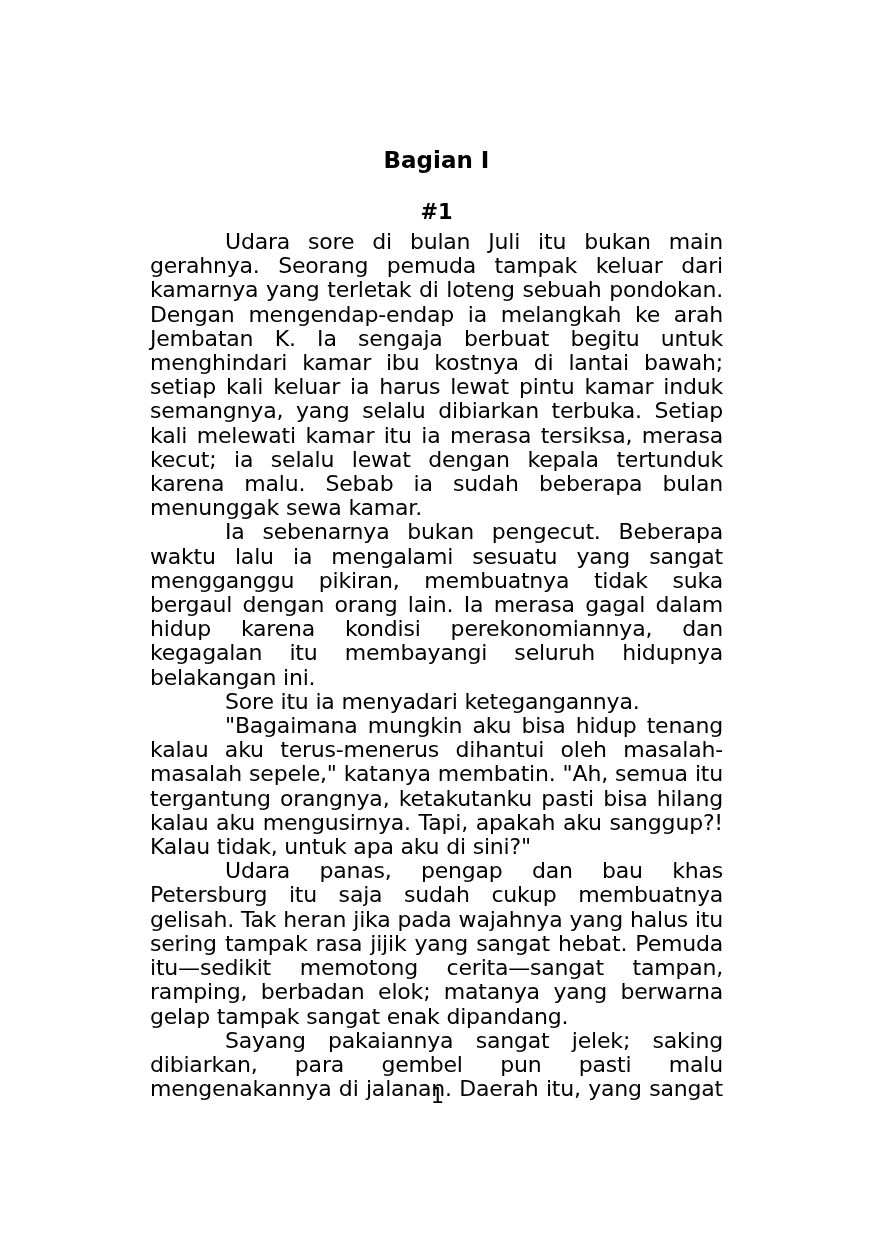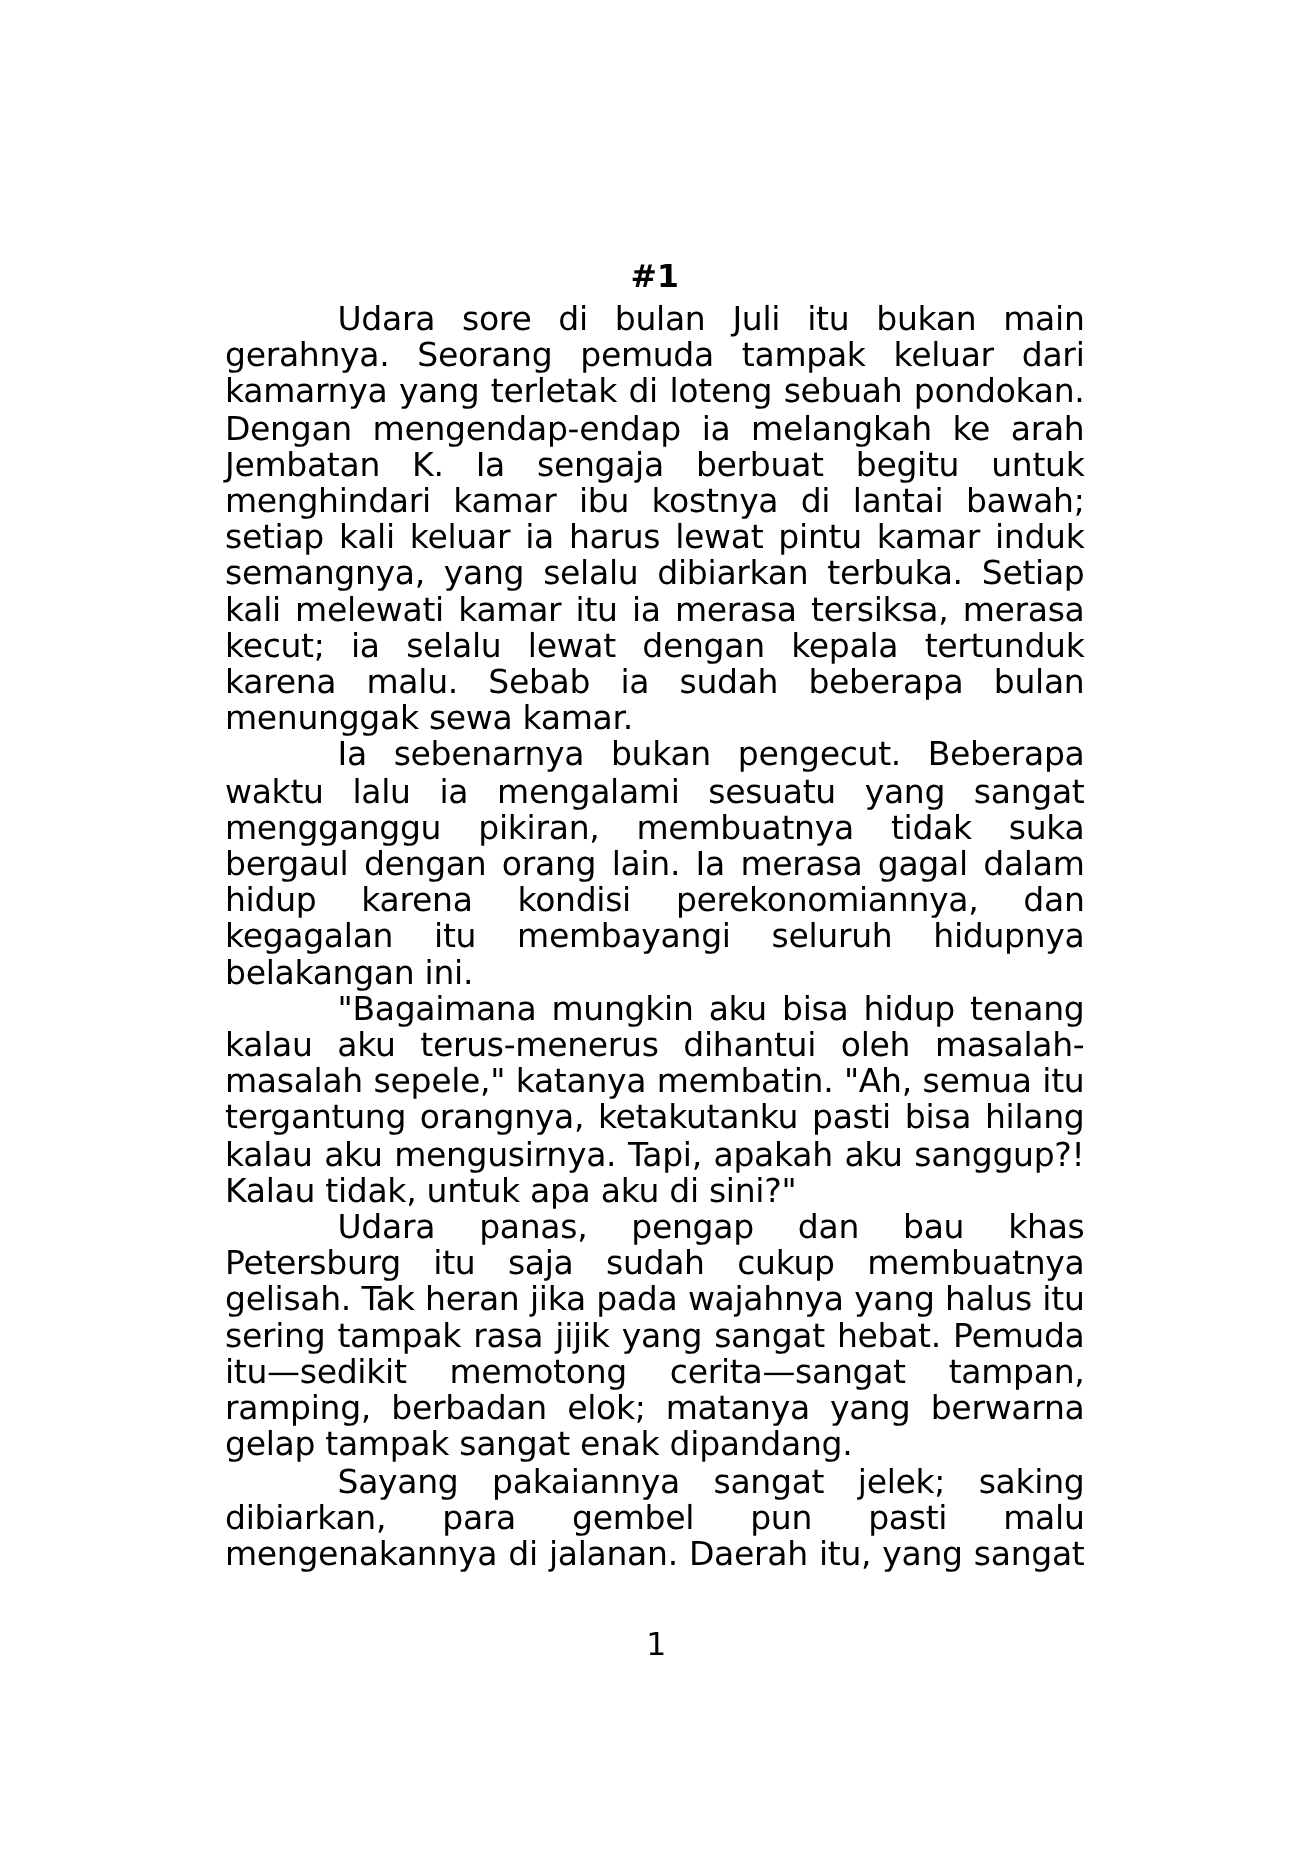--- a/index.html
+++ b/index.html
@@ -55,21 +55,23 @@
     text-align: center;
     font-size: 21px;
     line-height: 26px;
   }
 </style>
 </head>
 <body>
 
 <div class="page">
   <div class="content">
+    <h1 class="part-title">Bagian I</h1>
     <h2 class="chapter-title">#1</h2>
     <p>Udara sore di bulan Juli itu bukan main gerahnya. Seorang pemuda tampak keluar dari kamarnya yang terletak di loteng sebuah pondokan. Dengan mengendap-endap ia melangkah ke arah Jembatan K. Ia sengaja berbuat begitu untuk menghindari kamar ibu kostnya di lantai bawah; setiap kali keluar ia harus lewat pintu kamar induk semangnya, yang selalu dibiarkan terbuka. Setiap kali melewati kamar itu ia merasa tersiksa, merasa kecut; ia selalu lewat dengan kepala tertunduk karena malu. Sebab ia sudah beberapa bulan menunggak sewa kamar.</p>
     <p>Ia sebenarnya bukan pengecut. Beberapa waktu lalu ia mengalami sesuatu yang sangat mengganggu pikiran, membuatnya tidak suka bergaul dengan orang lain. Ia merasa gagal dalam hidup karena kondisi perekonomiannya, dan kegagalan itu membayangi seluruh hidupnya belakangan ini.</p>
+    <p>Sore itu ia menyadari ketegangannya.</p>
     <p>"Bagaimana mungkin aku bisa hidup tenang kalau aku terus-menerus dihantui oleh masalah-masalah sepele," katanya membatin. "Ah, semua itu tergantung orangnya, ketakutanku pasti bisa hilang kalau aku mengusirnya. Tapi, apakah aku sanggup?! Kalau tidak, untuk apa aku di sini?"</p>
     <p>Udara panas, pengap dan bau khas Petersburg itu saja sudah cukup membuatnya gelisah. Tak heran jika pada wajahnya yang halus itu sering tampak rasa jijik yang sangat hebat. Pemuda itu—sedikit memotong cerita—sangat tampan, ramping, berbadan elok; matanya yang berwarna gelap tampak sangat enak dipandang.</p>
     <p class="continues">Sayang pakaiannya sangat jelek; saking dibiarkan, para gembel pun pasti malu mengenakannya di jalanan. Daerah itu, yang sangat</p>
   </div>
   <div class="page-number">1</div>
 </div>
 
 </body></html>

